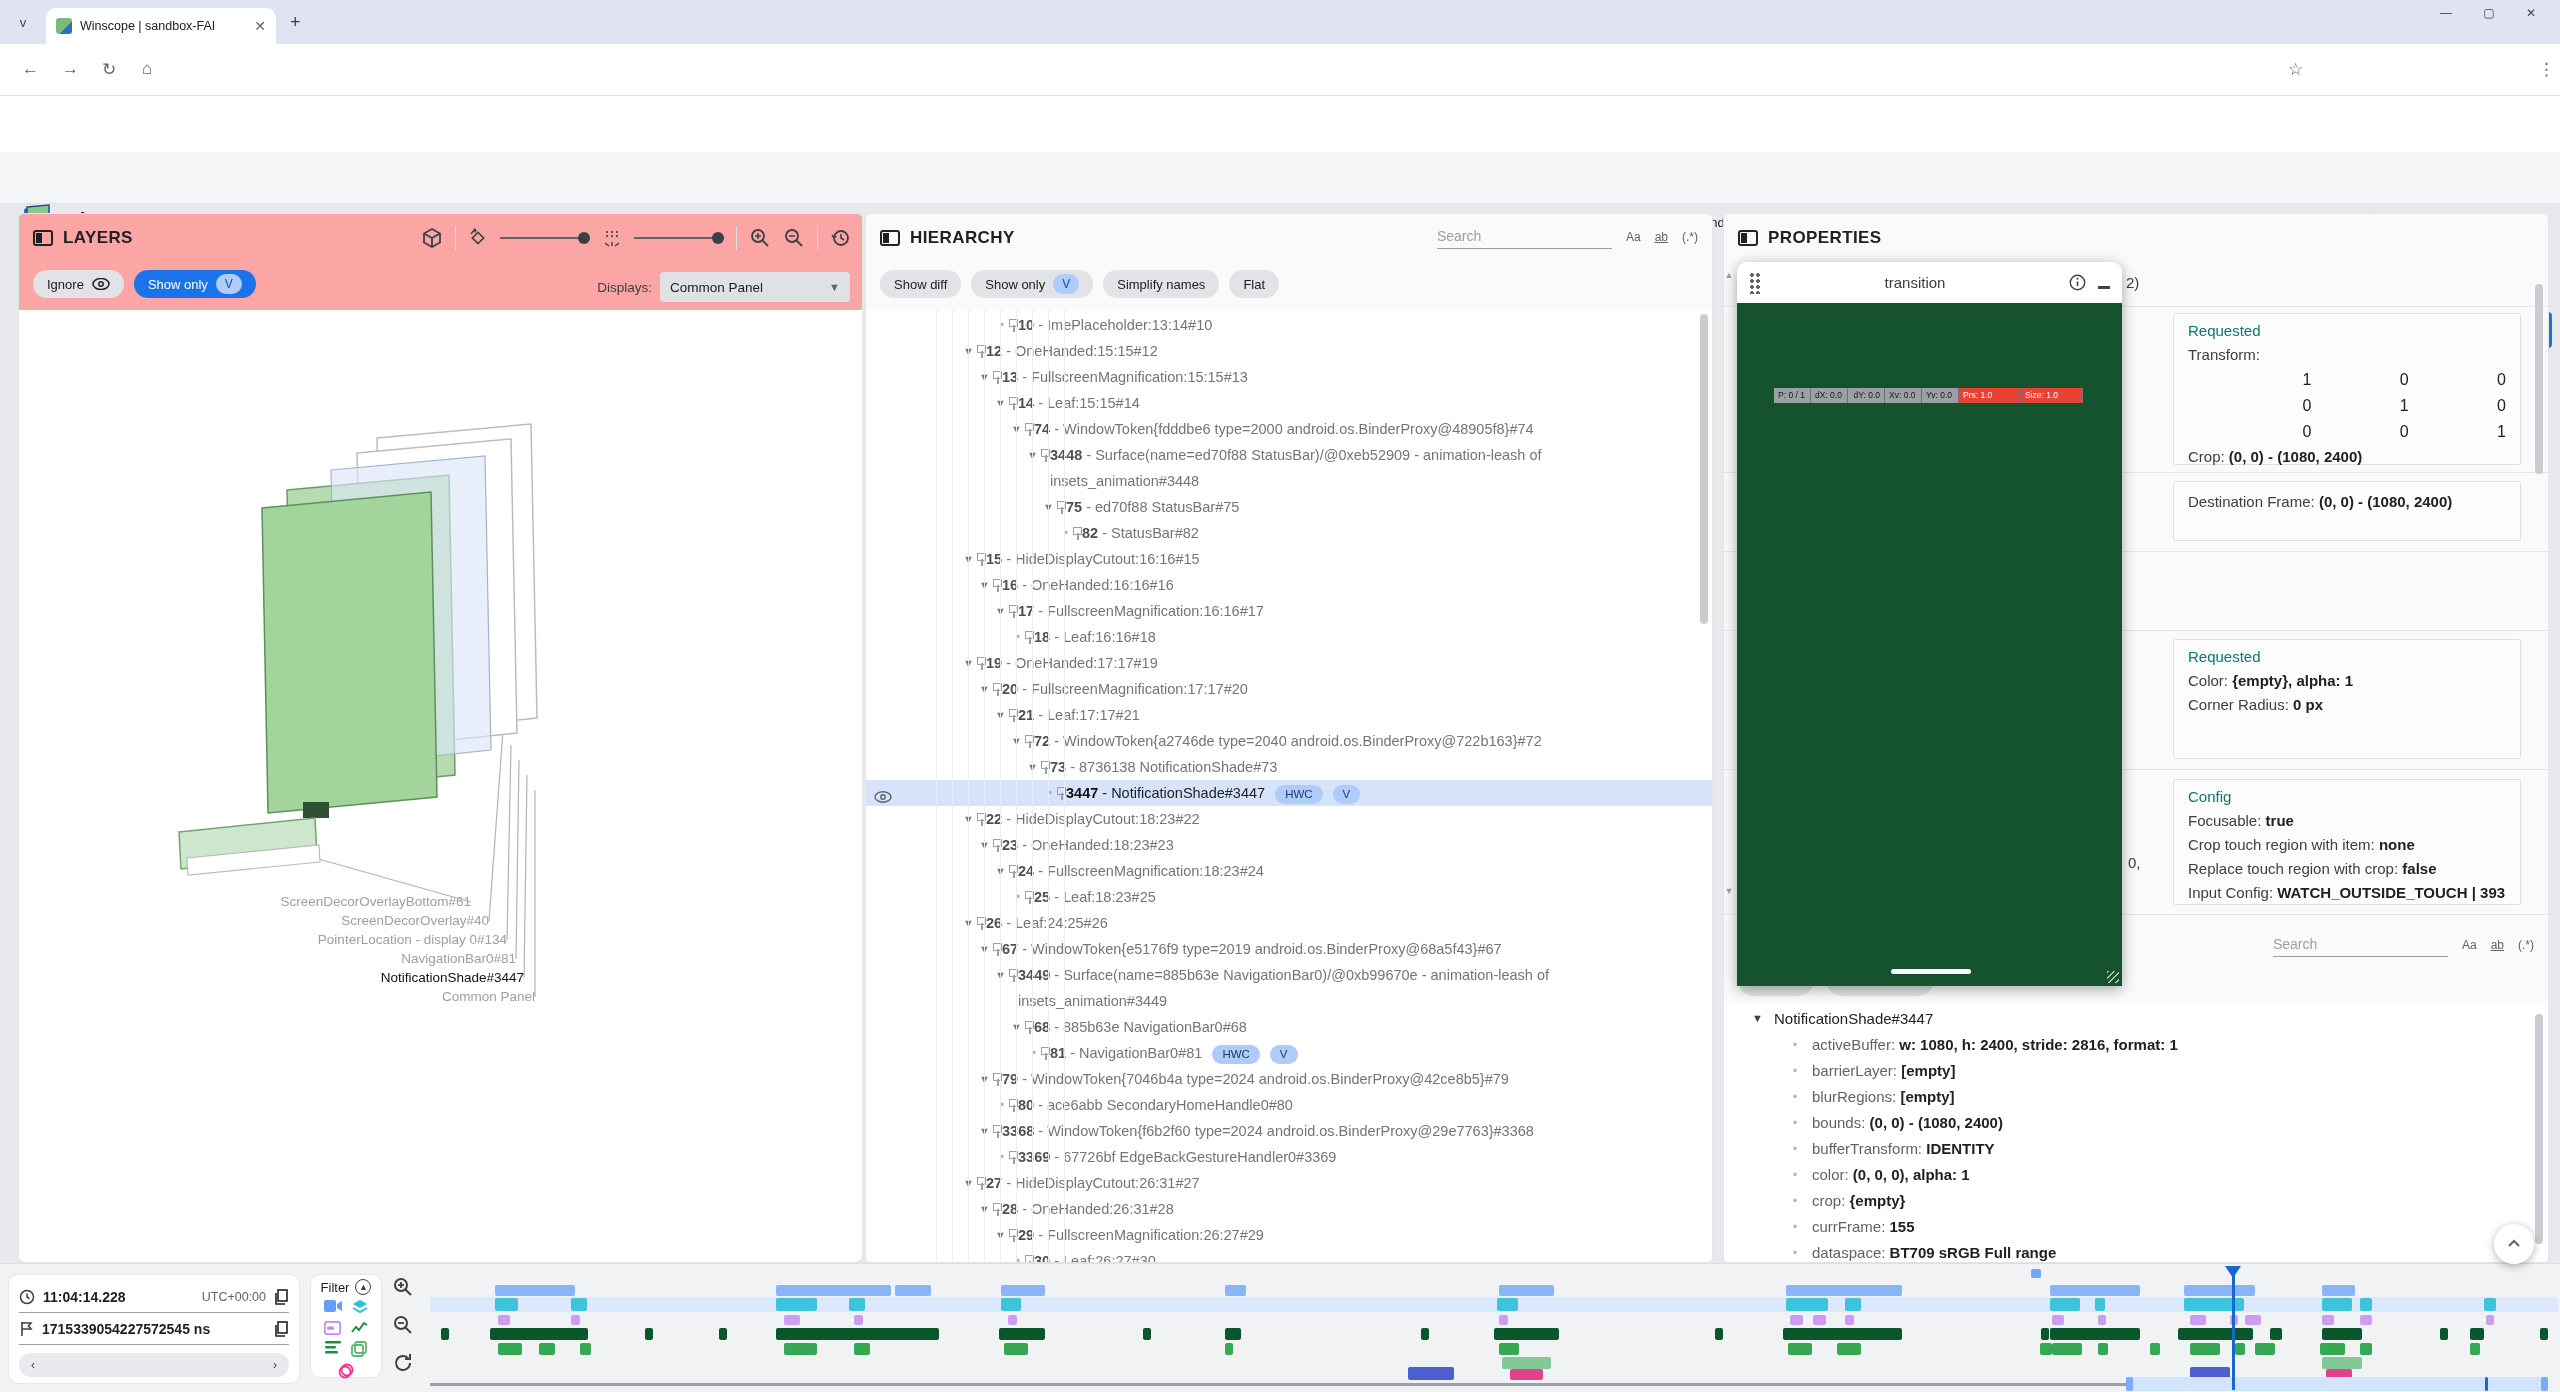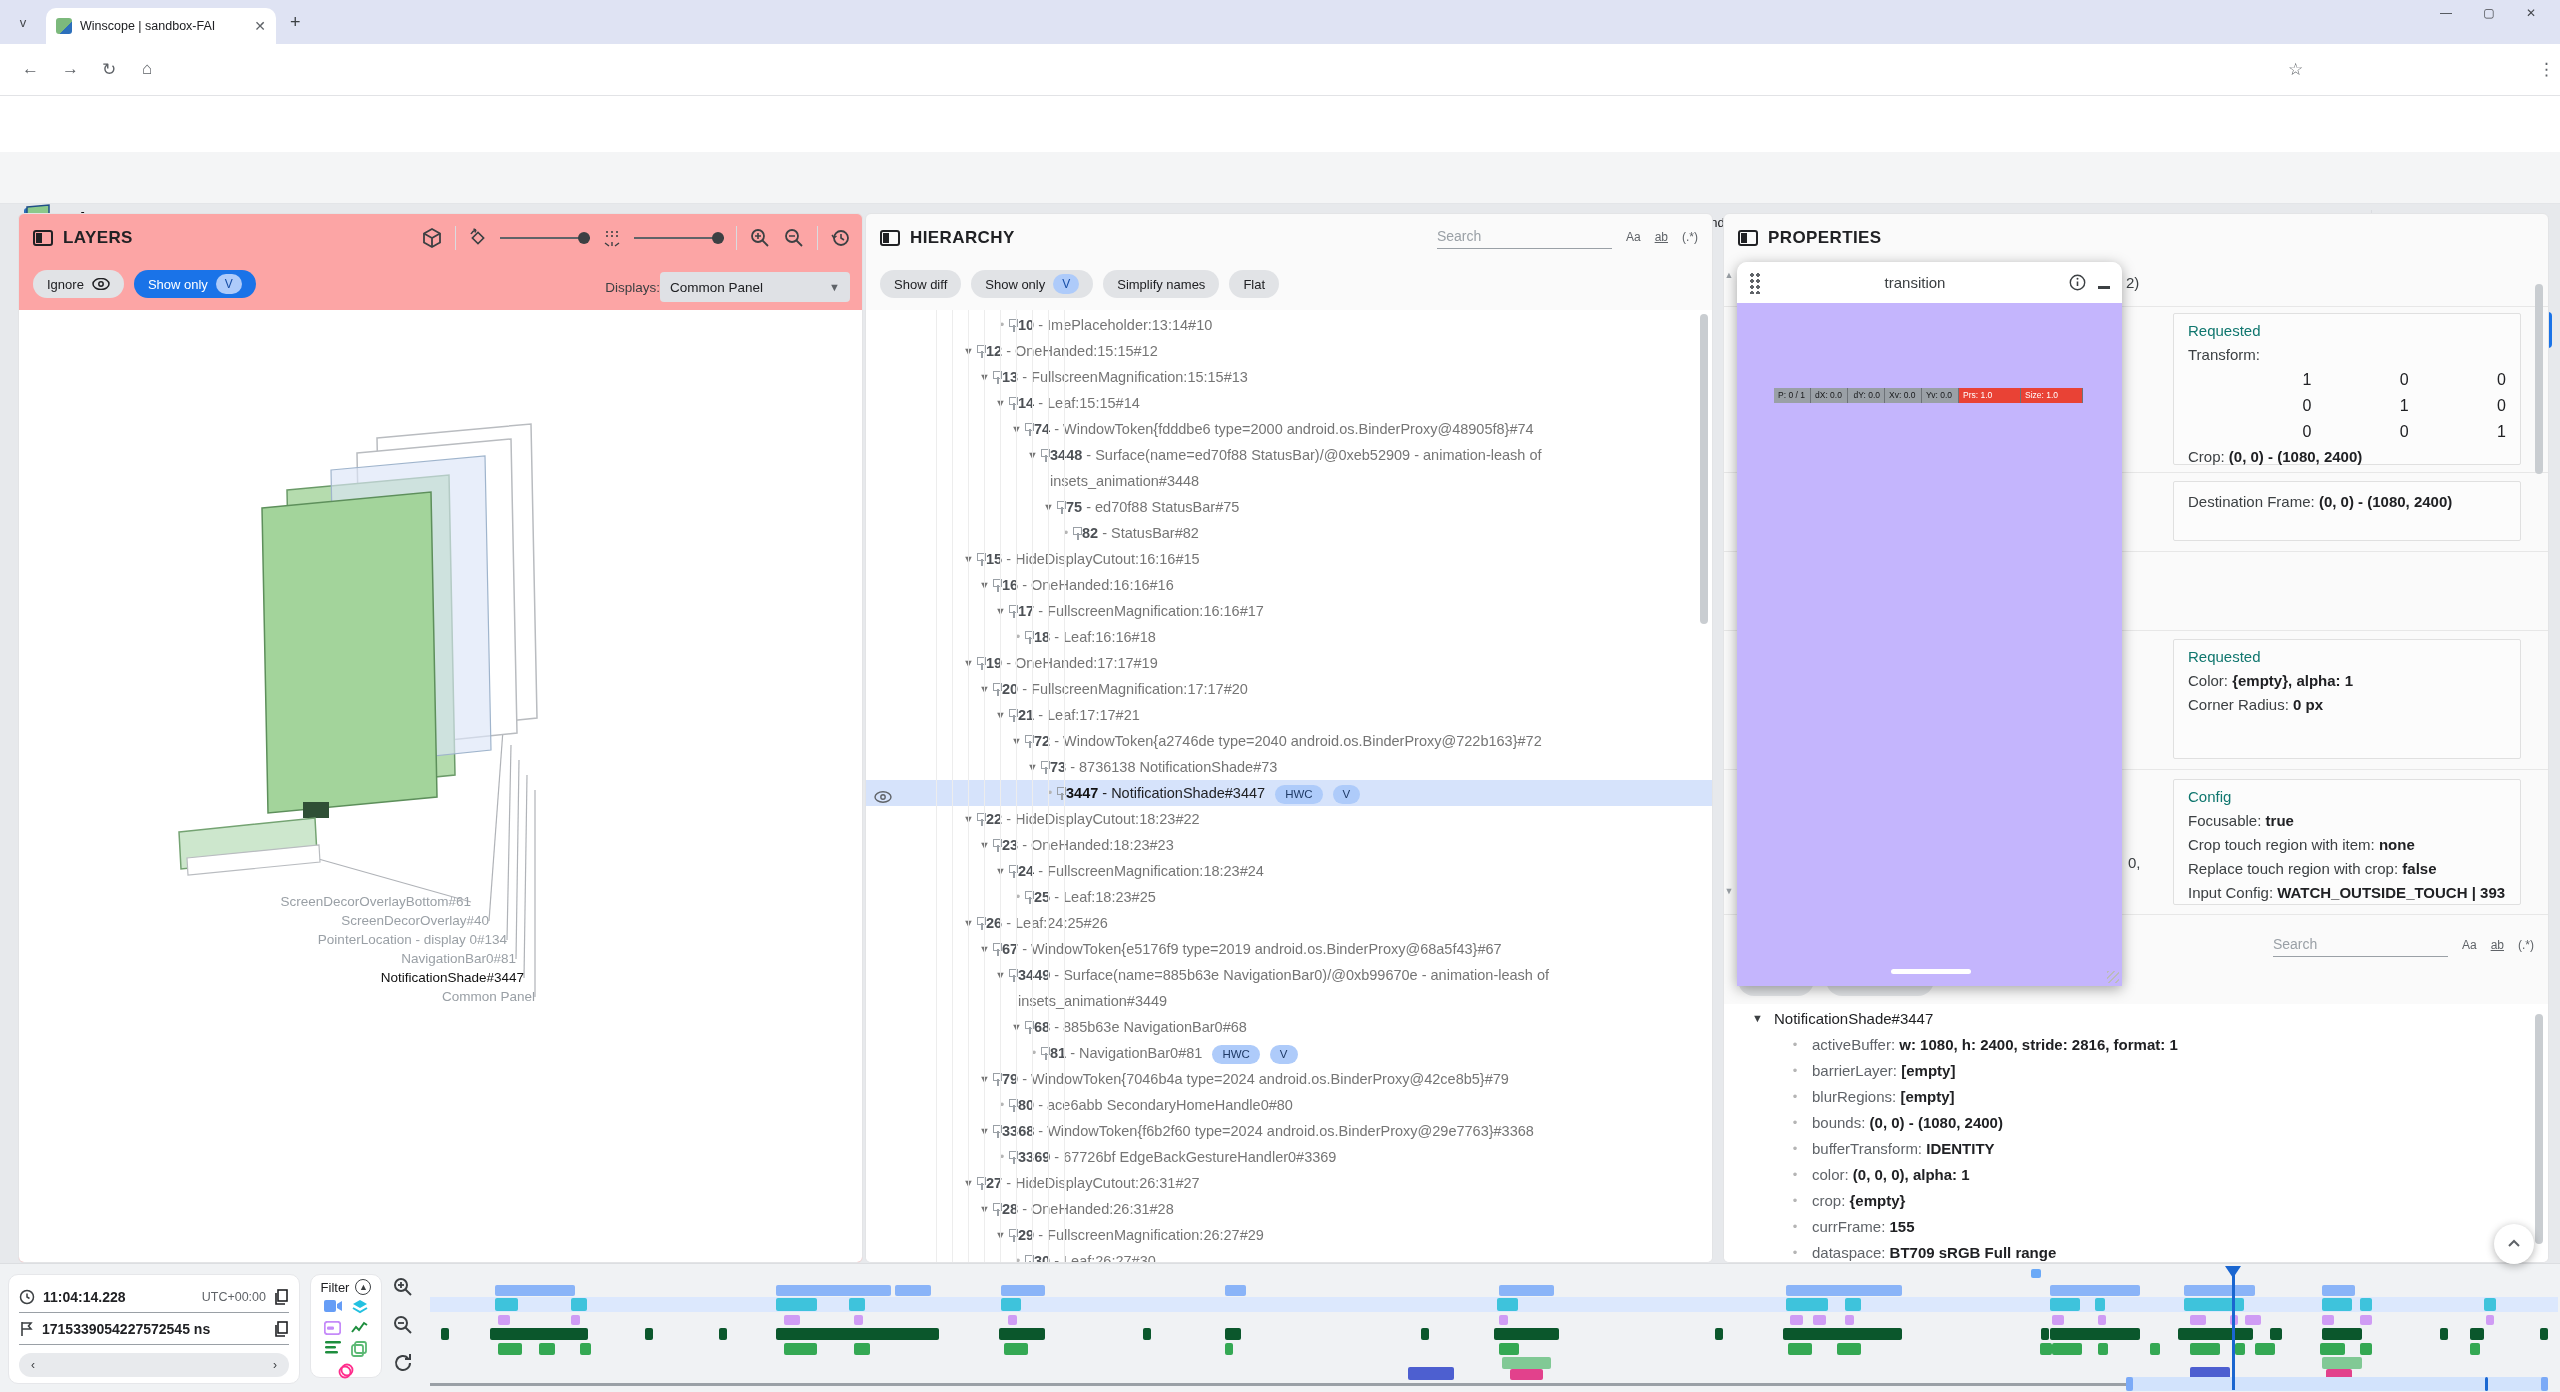--- a/index.html
+++ b/index.html
@@ -55,21 +55,21 @@
   .collapse-ic::before { content:""; position:absolute; left:1px; top:1px; bottom:1px; width:6px; background:#202124; }
   .chip { height:28px; border-radius:14px; background:#e1e3e6; color:#202124; font-size:13px; display:inline-flex; align-items:center; padding:0 14px; gap:8px; }
   .chip .badge { background:#aecbfa; color:#174ea6; border-radius:10px; min-width:26px; height:20px; font-size:12px; display:inline-flex; align-items:center; justify-content:center; padding:0 6px; }
   .chip.blue { background:#1a73e8; color:#fff; }
 
   
   #layers-toolbar { position:absolute; right:10px; top:10px; height:28px; display:flex; align-items:center; gap:12px; color:#3c4043; }
   .slider { width:90px; height:2px; background:#5f6368; position:relative; }
   .slider .knob { position:absolute; top:-5px; width:12px; height:12px; border-radius:6px; background:#3c4043; }
   #layers-chips { position:absolute; left:14px; top:56px; display:flex; gap:10px; }
-  #displays-box { position:absolute; right:12px; top:58px; display:flex; align-items:center; gap:0; }
+  #displays-box { position:absolute; right:12px; top:58px; display:flex; align-items:center; gap:8px; }
   #displays-label { font-size:13.5px; color:#3c4043; }
   #displays-select { width:190px; height:30px; background:#dfe1e5; border-radius:4px; font-size:13.5px; color:#202124; display:flex; align-items:center; padding:0 10px; justify-content:space-between; }
   #layers-canvas { position:absolute; left:0; top:96px; width:843px; height:952px; background:#fff; }
   .l3d-label { position:absolute; font-size:13.5px; color:#9aa0a6; white-space:nowrap; transform:translateX(-100%); }
   .l3d-label.selected { color:#111; }
 
   
   #hier-search, #props-search { position:absolute; display:flex; align-items:baseline; gap:14px; }
   .search-line { width:175px; border-bottom:1px solid #9aa0a6; color:#9aa0a6; font-size:14px; padding-bottom:4px; }
   .srch-ops { font-size:12px; color:#5f6368; }
@@ -99,21 +99,21 @@
   .pdiv { position:absolute; left:0; width:824px; height:1px; background:#e7e7e7; }
   table.matrix { margin-left:26px; border-collapse:collapse; }
   table.matrix td { width:104px; text-align:right; font-size:16px; color:#202124; line-height:26px; }
   .scr-arrow { position:absolute; left:0; width:10px; font-size:9px; color:#9aa0a6; text-align:center; }
 
   
   #transition-win { position:absolute; left:13px; top:48px; width:385px; height:724px; z-index:5; border-radius:10px 10px 0 0; box-shadow:0 3px 14px rgba(0,0,0,0.35); }
   #transition-titlebar { position:absolute; left:0; top:0; right:0; height:41px; background:#fff; border-radius:10px 10px 0 0; display:flex; align-items:center; padding:0 12px; }
   #drag-dots { width:12px; height:22px; background:radial-gradient(circle, #5f6368 1.6px, transparent 1.8px); background-size:6px 6px; }
   #transition-title { flex:1; text-align:center; font-size:15px; color:#3c4043; }
-  #transition-screen { position:absolute; left:0; top:41px; right:0; bottom:0; background:#c4b5fd;padding-left:21px; }
+  #transition-screen { position:absolute; left:0; top:41px; right:0; bottom:0; background:#14532d;padding-left:21px; }
   #pointer-bar { position:absolute; left:37px; top:85px; height:15px; display:flex; }
   .pcell { font-size:8.5px; line-height:15px; padding:0 4px; white-space:nowrap; border-right:1px solid #6d7278; }
   .pcell.gray { background:#9aa0a6; color:#17181a; }
   .pcell.red { background:#e94235; color:#fff; }
   #gesture-bar { position:absolute; left:154px; bottom:12px; width:80px; height:5px; border-radius:3px; background:#fff; }
   #resize-handle { position:absolute; right:3px; bottom:3px; width:12px; height:12px;
     background:repeating-linear-gradient(135deg,#bbb 0 1.5px, transparent 1.5px 4.5px); }
   .ghost-chip { position:absolute; height:32px; border-radius:16px; background:#e1e3e6; z-index:1; }
 
   #props-list { position:absolute; left:0; top:790px; width:824px; height:258px; background:#fff; }

